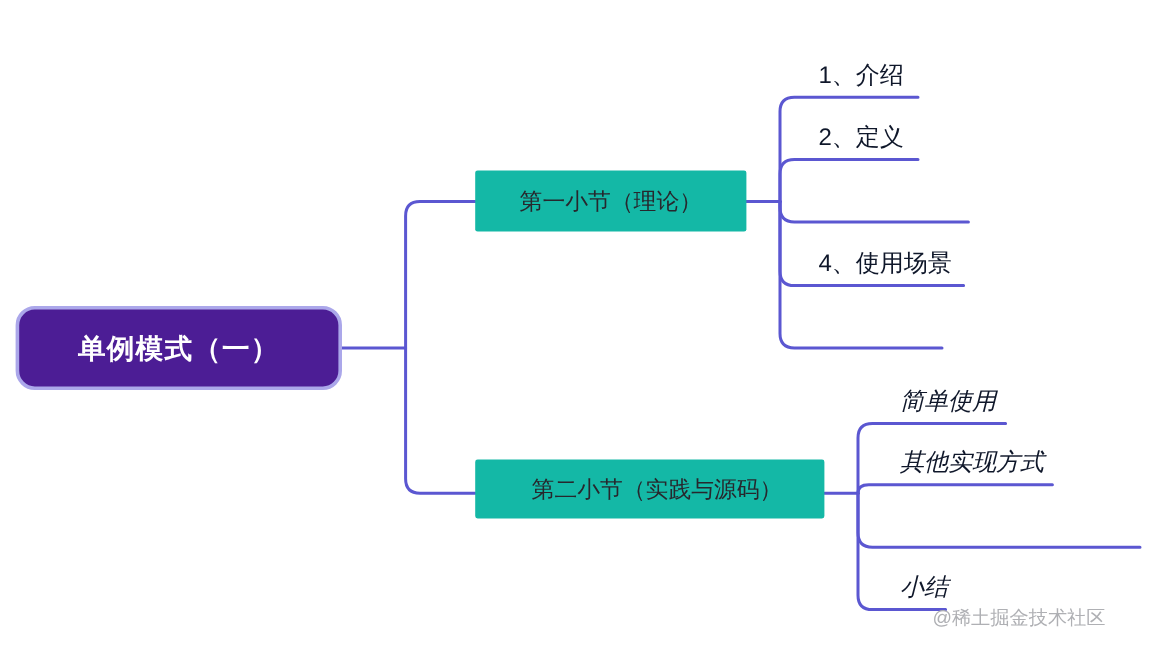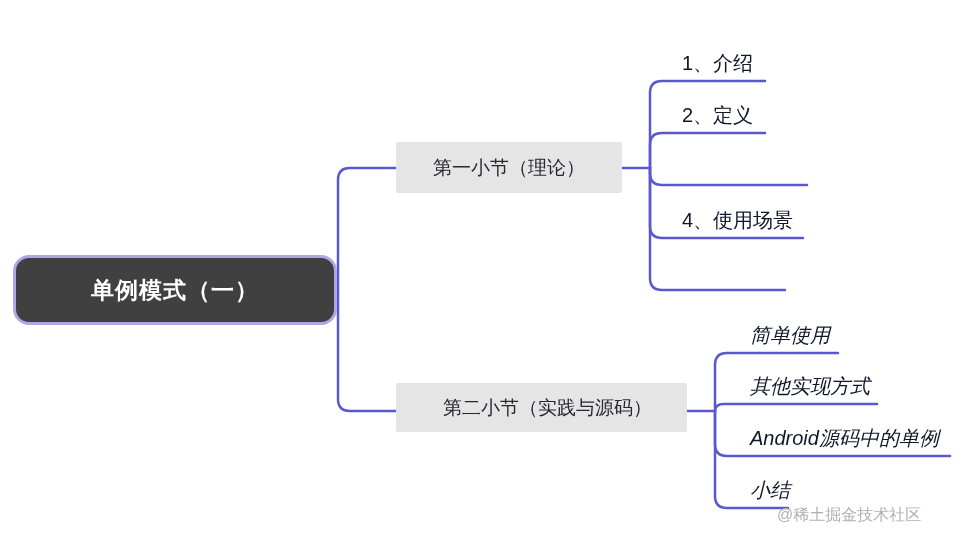--- a/index.html
+++ b/index.html
@@ -24,31 +24,31 @@
     position: absolute;
     display: flex;
     align-items: center;
     justify-content: center;
     box-sizing: border-box;
     white-space: nowrap;
     cursor: default;
   }
   .root-node {
     left: 13px; top: 255px;
-    width: 324px; height: 70px;
-    background: #404040;
+    width: 272px; height: 70px;
+    background: #4c1d95;
     border: 3px solid #ABA7EA;
     border-radius: 16px;
     color: #ffffff;
     font-size: 23px;
     font-weight: bold;
     letter-spacing: 1px;
   }
   .branch-node {
-    background: #e5e5e5;
+    background: #14b8a6;
     border-radius: 2px;
     color: #27272D;
     font-size: 19px;
   }
   .branch-node.b1 { left: 396px; top: 142px; width: 226px; height: 51px; }
   .branch-node.b2 { left: 396px; top: 383px; width: 291px; height: 49px; padding-left: 12px; }
   .leaf {
     position: absolute;
     height: 26px;
     line-height: 26px;
@@ -106,18 +106,17 @@
   <div class="node branch-node b1">第一小节（理论）</div>
 
   <div class="node branch-node b2">第二小节（实践与源码）</div>
 
   <div class="leaf g1 l1-1">1、介绍</div>
   <div class="leaf g1 l1-2">2、定义</div>
   <div class="leaf g1 l1-4">4、使用场景</div>
 
   <div class="leaf g2 l2-1">简单使用</div>
   <div class="leaf g2 l2-2">其他实现方式</div>
-  <div class="leaf g2 l2-3">Android源码中的单例</div>
   <div class="leaf g2 l2-4">小结</div>
 
   <div class="watermark">@稀土掘金技术社区</div>
 
 </div>
 
 </body></html>

